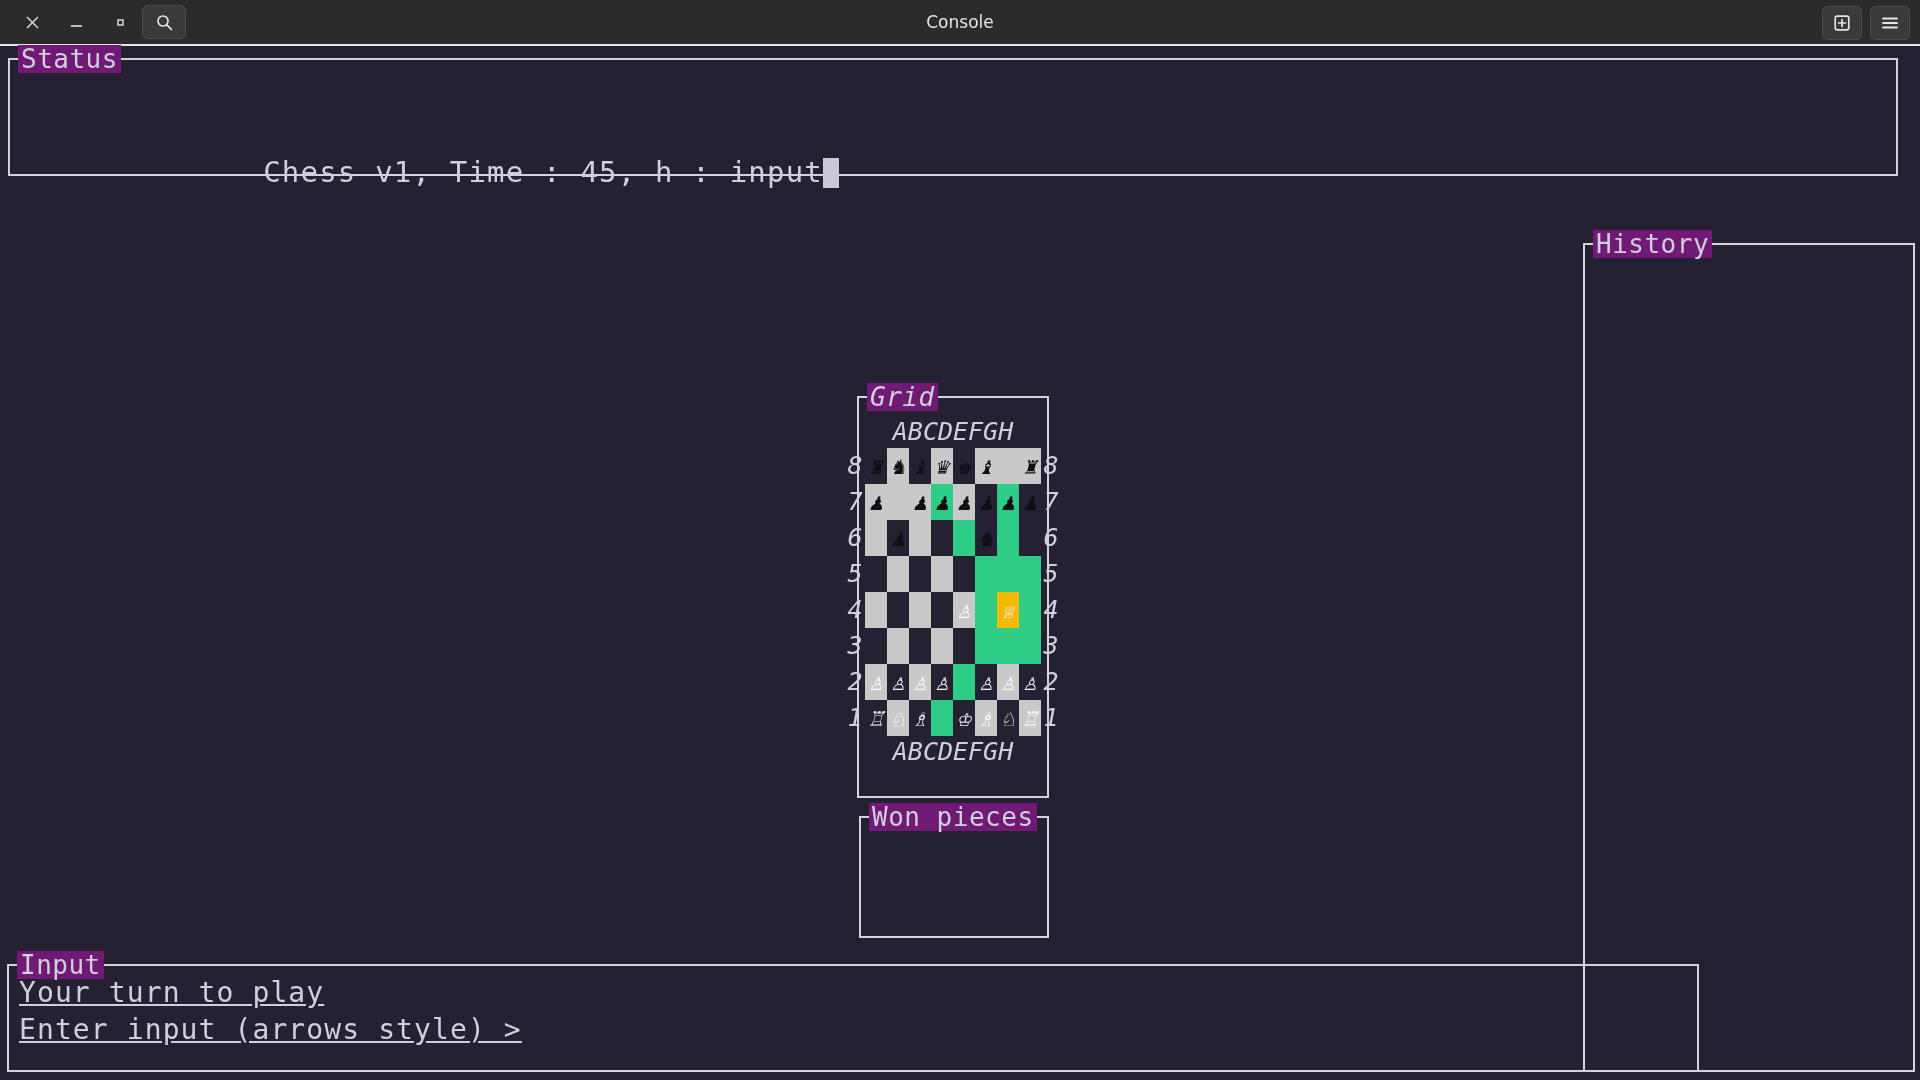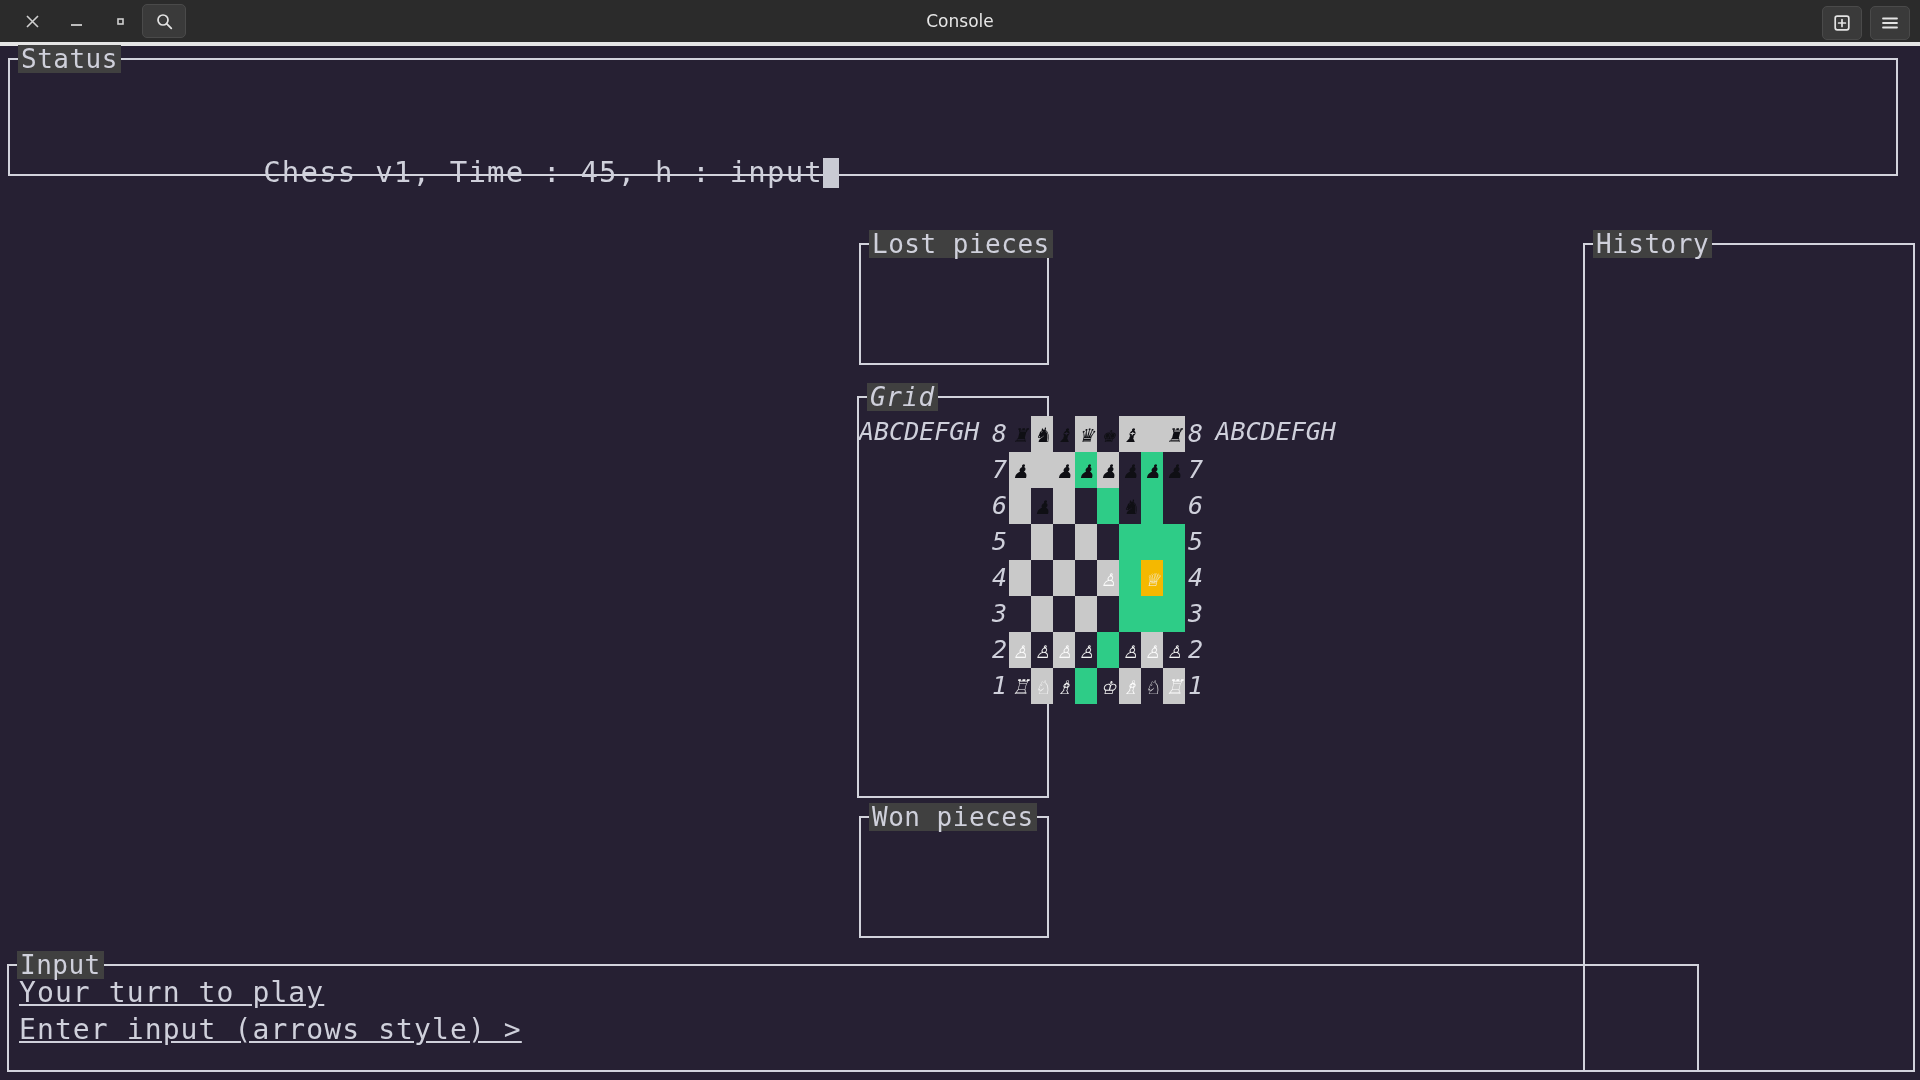--- a/index.html
+++ b/index.html
@@ -16,21 +16,21 @@
     font-family: "DejaVu Sans Mono", "Liberation Mono", monospace;
   }
 
   
   #titlebar {
     position: absolute;
     top: 0; left: 0;
     width: 1920px;
     height: 46px;
     background: #2b2b2b;
-    border-bottom: 4px solid #e5e5e5;
+    border-bottom: 2px solid #e5e5e5;
     display: flex;
     align-items: center;
   }
 
   .tb-left {
     display: flex;
     align-items: center;
     height: 46px;
     padding-left: 10px;
     gap: 0px;
@@ -92,21 +92,21 @@
   .tui {
     position: absolute;
     border: 2px solid #d2d3dc;
     color: #cfd0db;
   }
 
   .tui > .cap {
     position: absolute;
     top: -15px;
     left: 8px;
-    background: #404040;
+    background: #701a75;
     padding: 0 3px;
     font-size: 26px;
     line-height: 28px;
     letter-spacing: 0.5px;
     white-space: nowrap;
     color: #cfd0db;
   }
 
   .tui-body {
     padding: 10px 10px 6px 10px;
@@ -156,24 +156,23 @@
     height: 402px;
     font-style: italic;
   }
 
   #board-wrap {
     position: absolute;
     top: 18px;
     left: 0;
     width: 100%;
     display: flex;
-    flex-direction: row;
-    align-items: flex-start;
+    flex-direction: column;
+    align-items: center;
     font-size: 0;
-    gap: 10px;
   }
 
   .file-row {
     font-size: 25px;
     line-height: 32px;
     letter-spacing: 0px;
     color: #cfd0db;
     white-space: pre;
   }
 
@@ -309,24 +308,20 @@
 
   <div class="tui" id="status-panel">
     <span class="cap">Status</span>
     <div class="tui-body">
       <span id="status-line">
         <span>Chess v1, Time : 45, h : input</span><span class="cursor-block"></span>
       </span>
     </div>
   </div>
 
-  <div class="tui" id="lost-panel">
-    <span class="cap">Lost pieces</span>
-    <div class="tui-body" id="lost-pieces-body"></div>
-  </div>
 
   <div class="tui" id="grid-panel">
     <span class="cap">Grid</span>
     <div id="board-wrap">
       <div class="file-row">ABCDEFGH</div>
       <div class="board" id="chess-board">
           <div class="rank-row">
             <div class="rank-lbl">8</div>
             <div class="sq dark">
               <span class="pc black">♜</span>

